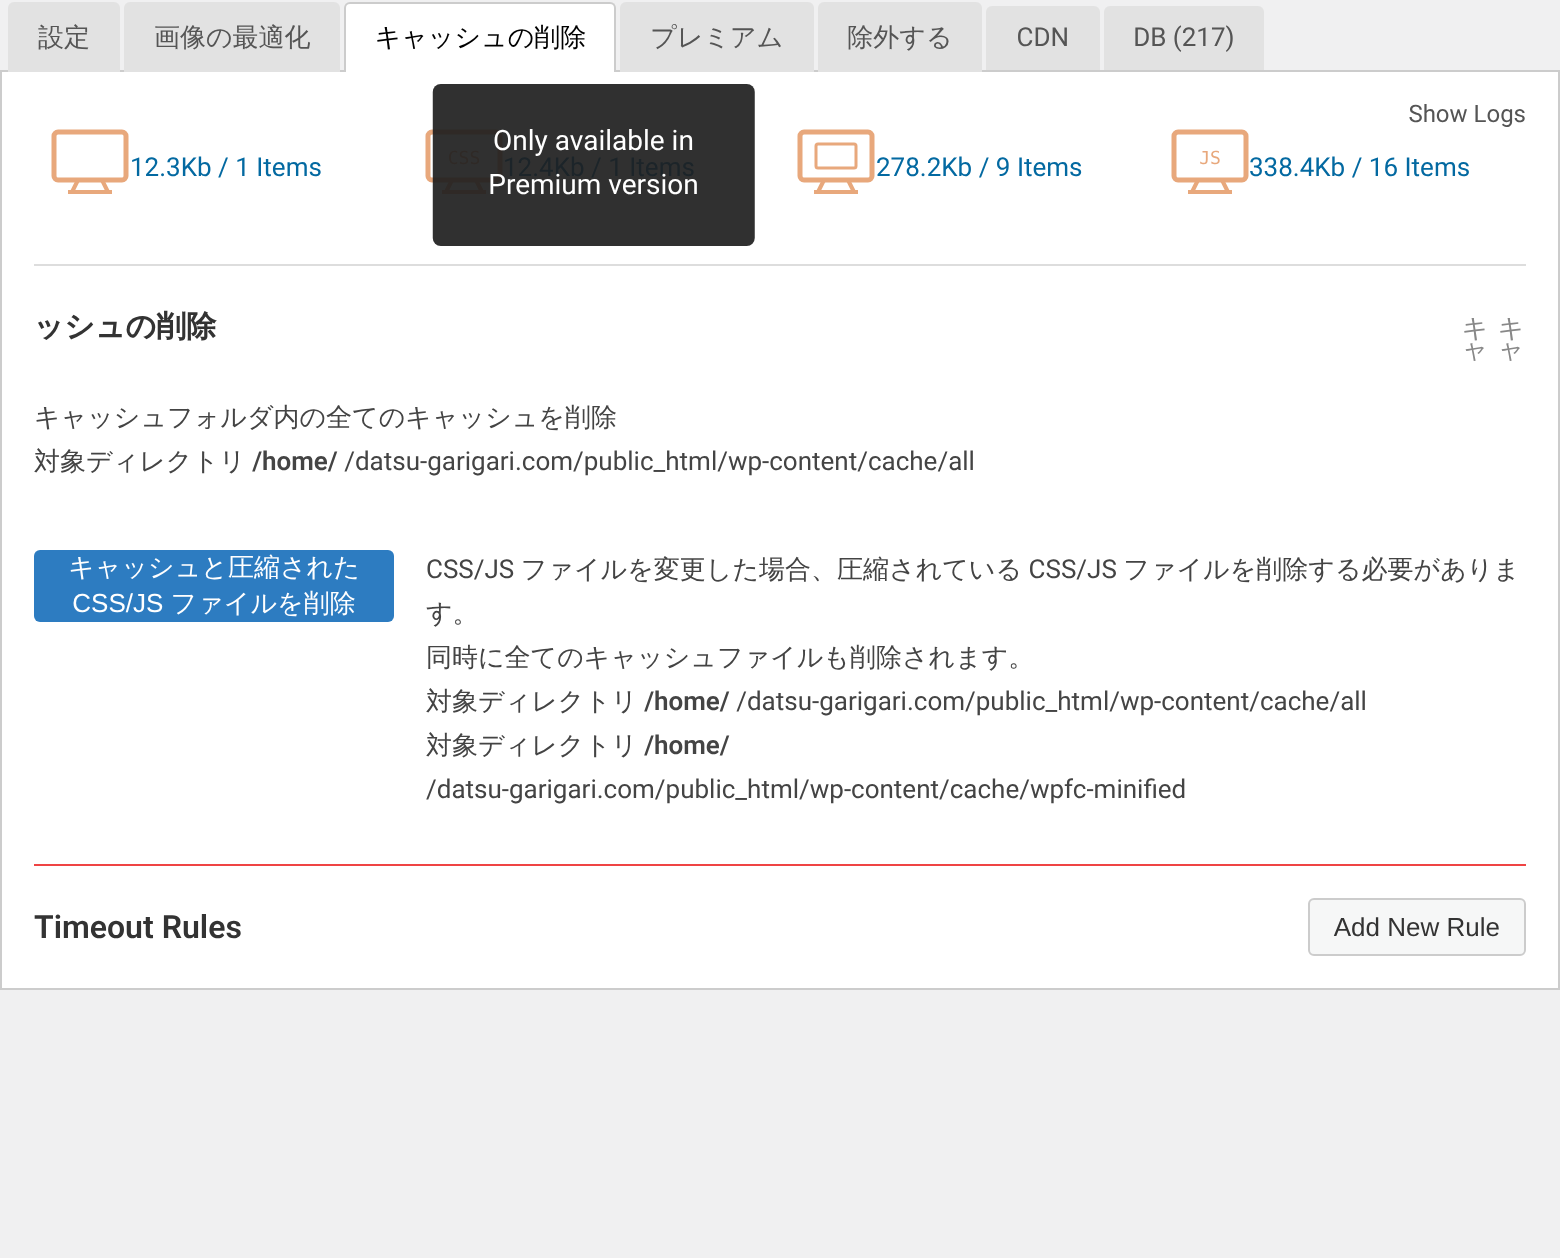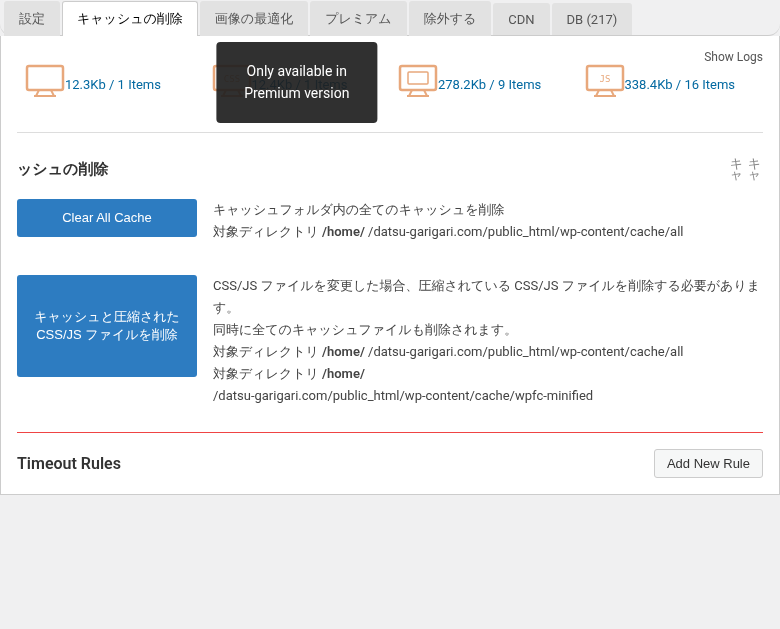--- a/index.html
+++ b/index.html
@@ -15,21 +15,20 @@
       background: #f0f0f1;
     }
     
     .tabs-bar {
       display: flex;
       align-items: center;
       background: #f0f0f1;
       border-bottom: 1px solid #ccc;
       padding: 0 4px;
       gap: 2px;
-      border-radius: 12px;
     }
     .tab {
       padding: 8px 14px;
       font-size: 13px;
       cursor: pointer;
       border: 1px solid transparent;
       border-bottom: none;
       border-radius: 3px 3px 0 0;
       background: #e2e2e2;
       color: #555;
@@ -122,21 +121,21 @@
       border-radius: 3px;
       padding: 10px 16px;
       font-size: 13px;
       cursor: pointer;
       min-width: 180px;
       text-align: center;
       line-height: 1.4;
       flex-shrink: 0;
     }
     .clear-btn.tall {
-      padding: 33px 16px;
+      padding: 0 16px;
     }
     .clear-info {
       font-size: 13px;
       color: #444;
       line-height: 1.7;
     }
     .clear-info strong {
       font-weight: 600;
     }
     
@@ -169,22 +168,22 @@
       margin-bottom: 6px;
     }
   </style>
 </head>
 <body>
 
 <div class="page-wrapper">
 
   <div class="tabs-bar">
     <div class="tab">設定</div>
+    <div class="tab">画像の最適化</div>
     <div class="tab active">キャッシュの削除</div>
-    <div class="tab">画像の最適化</div>
     <div class="tab">プレミアム</div>
     <div class="tab">除外する</div>
     <div class="tab">CDN</div>
     <div class="tab">DB (217)</div>
   </div>
 
   <div class="content-area">
 
     <div class="show-logs">Show Logs</div>
 
@@ -234,31 +233,30 @@
           <line x1="26" y1="26" x2="29" y2="32" stroke="#e8a87c" stroke-width="2"></line>
           <line x1="9" y1="32" x2="31" y2="32" stroke="#e8a87c" stroke-width="2"></line>
           <text x="20" y="18" text-anchor="middle" font-size="9" fill="#e8a87c" font-family="monospace">JS</text>
         </svg>
         <div class="stat-value">338.4Kb / 16 Items</div>
       </div>
     </div>
 
     <hr class="divider">
 
-    <div style="display:flex; justify-content:space-between; align-items:flex-end; margin-bottom:12px;">
+    <div style="display:flex; justify-content:space-between; align-items:center; margin-bottom:12px;">
       <div style="display:flex; align-items:flex-start; gap:0;">
         <div style="font-size:15px; font-weight:600; color:#333;">ッシュの削除</div>
       </div>
       <div style="font-size:13px; color:#888; writing-mode:vertical-rl;">
         <span>キャ</span><br><span>キャ</span>
       </div>
     </div>
 
     <div class="clear-row">
-      <button class="clear-btn">Clear All Cache</button>
       <div class="clear-info">
         <span>キャッシュフォルダ内の全てのキャッシュを削除</span><br>
         <span>対象ディレクトリ</span>&nbsp;<strong>/home/</strong>&nbsp;<span>/datsu-garigari.com/public_html/wp-content/cache/all</span>
       </div>
     </div>
 
     <div class="clear-row">
       <button class="clear-btn tall">
         <span>キャッシュと圧縮された</span><br>
         <span>CSS/JS ファイルを削除</span>

